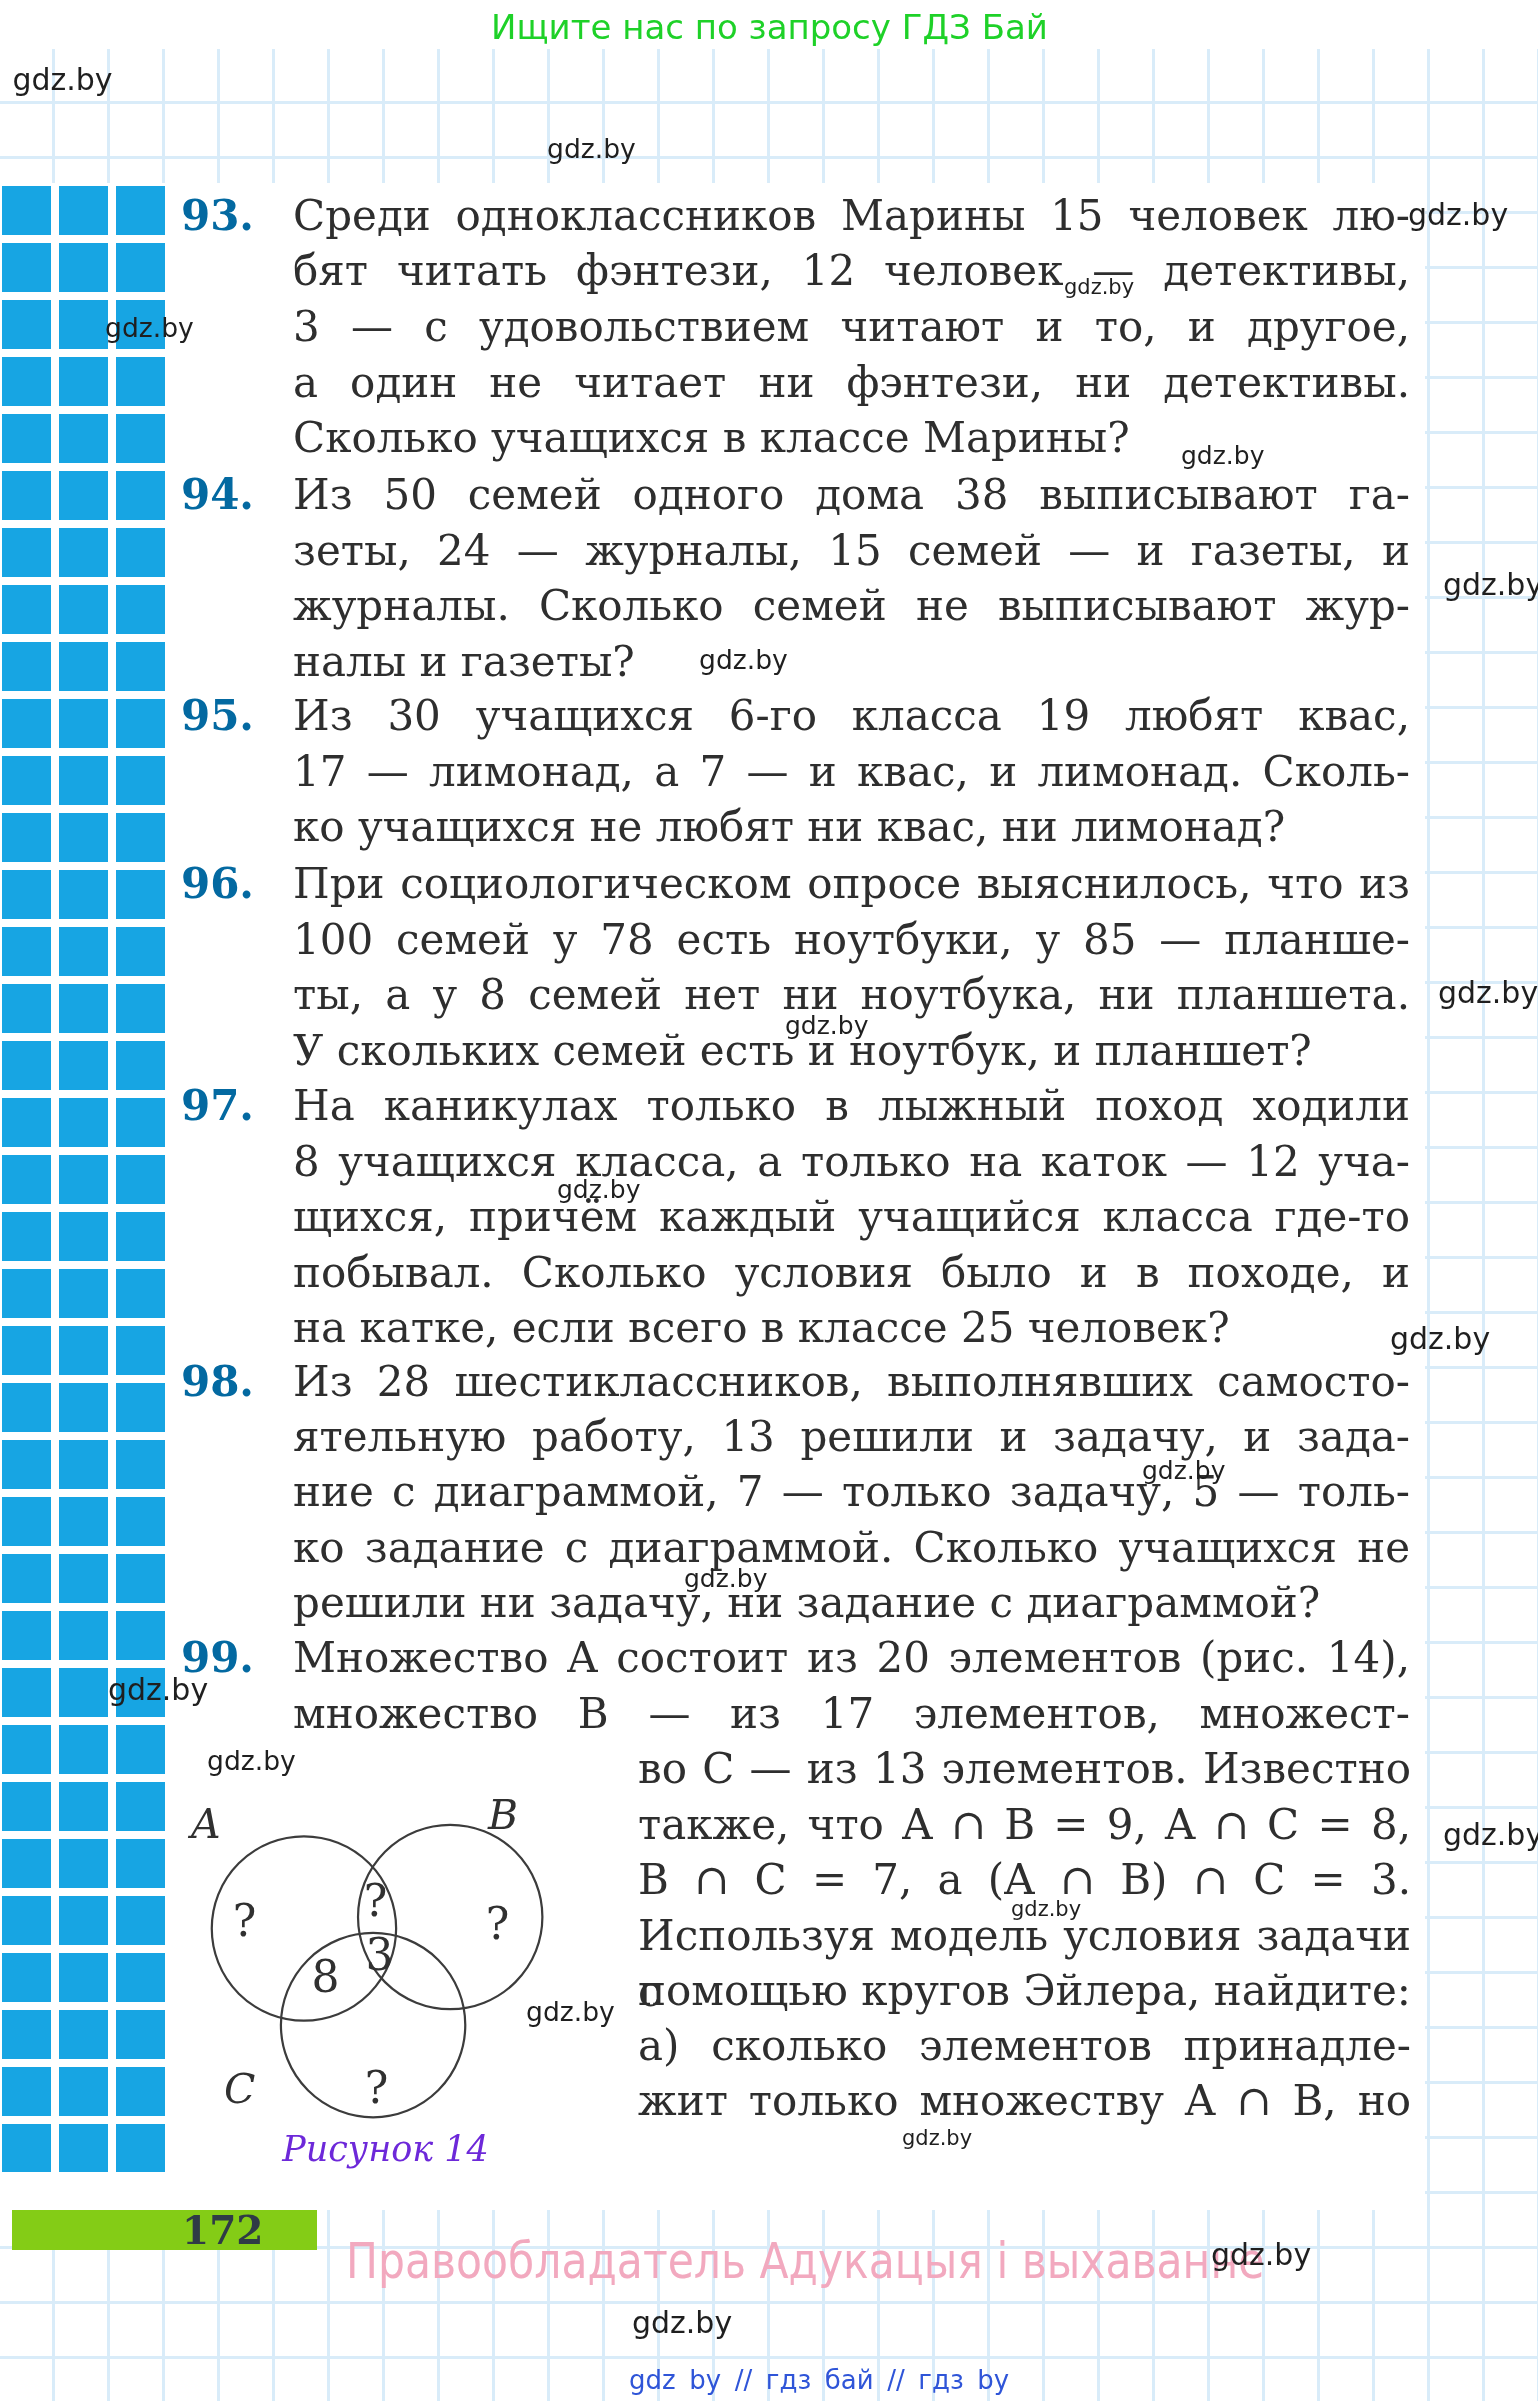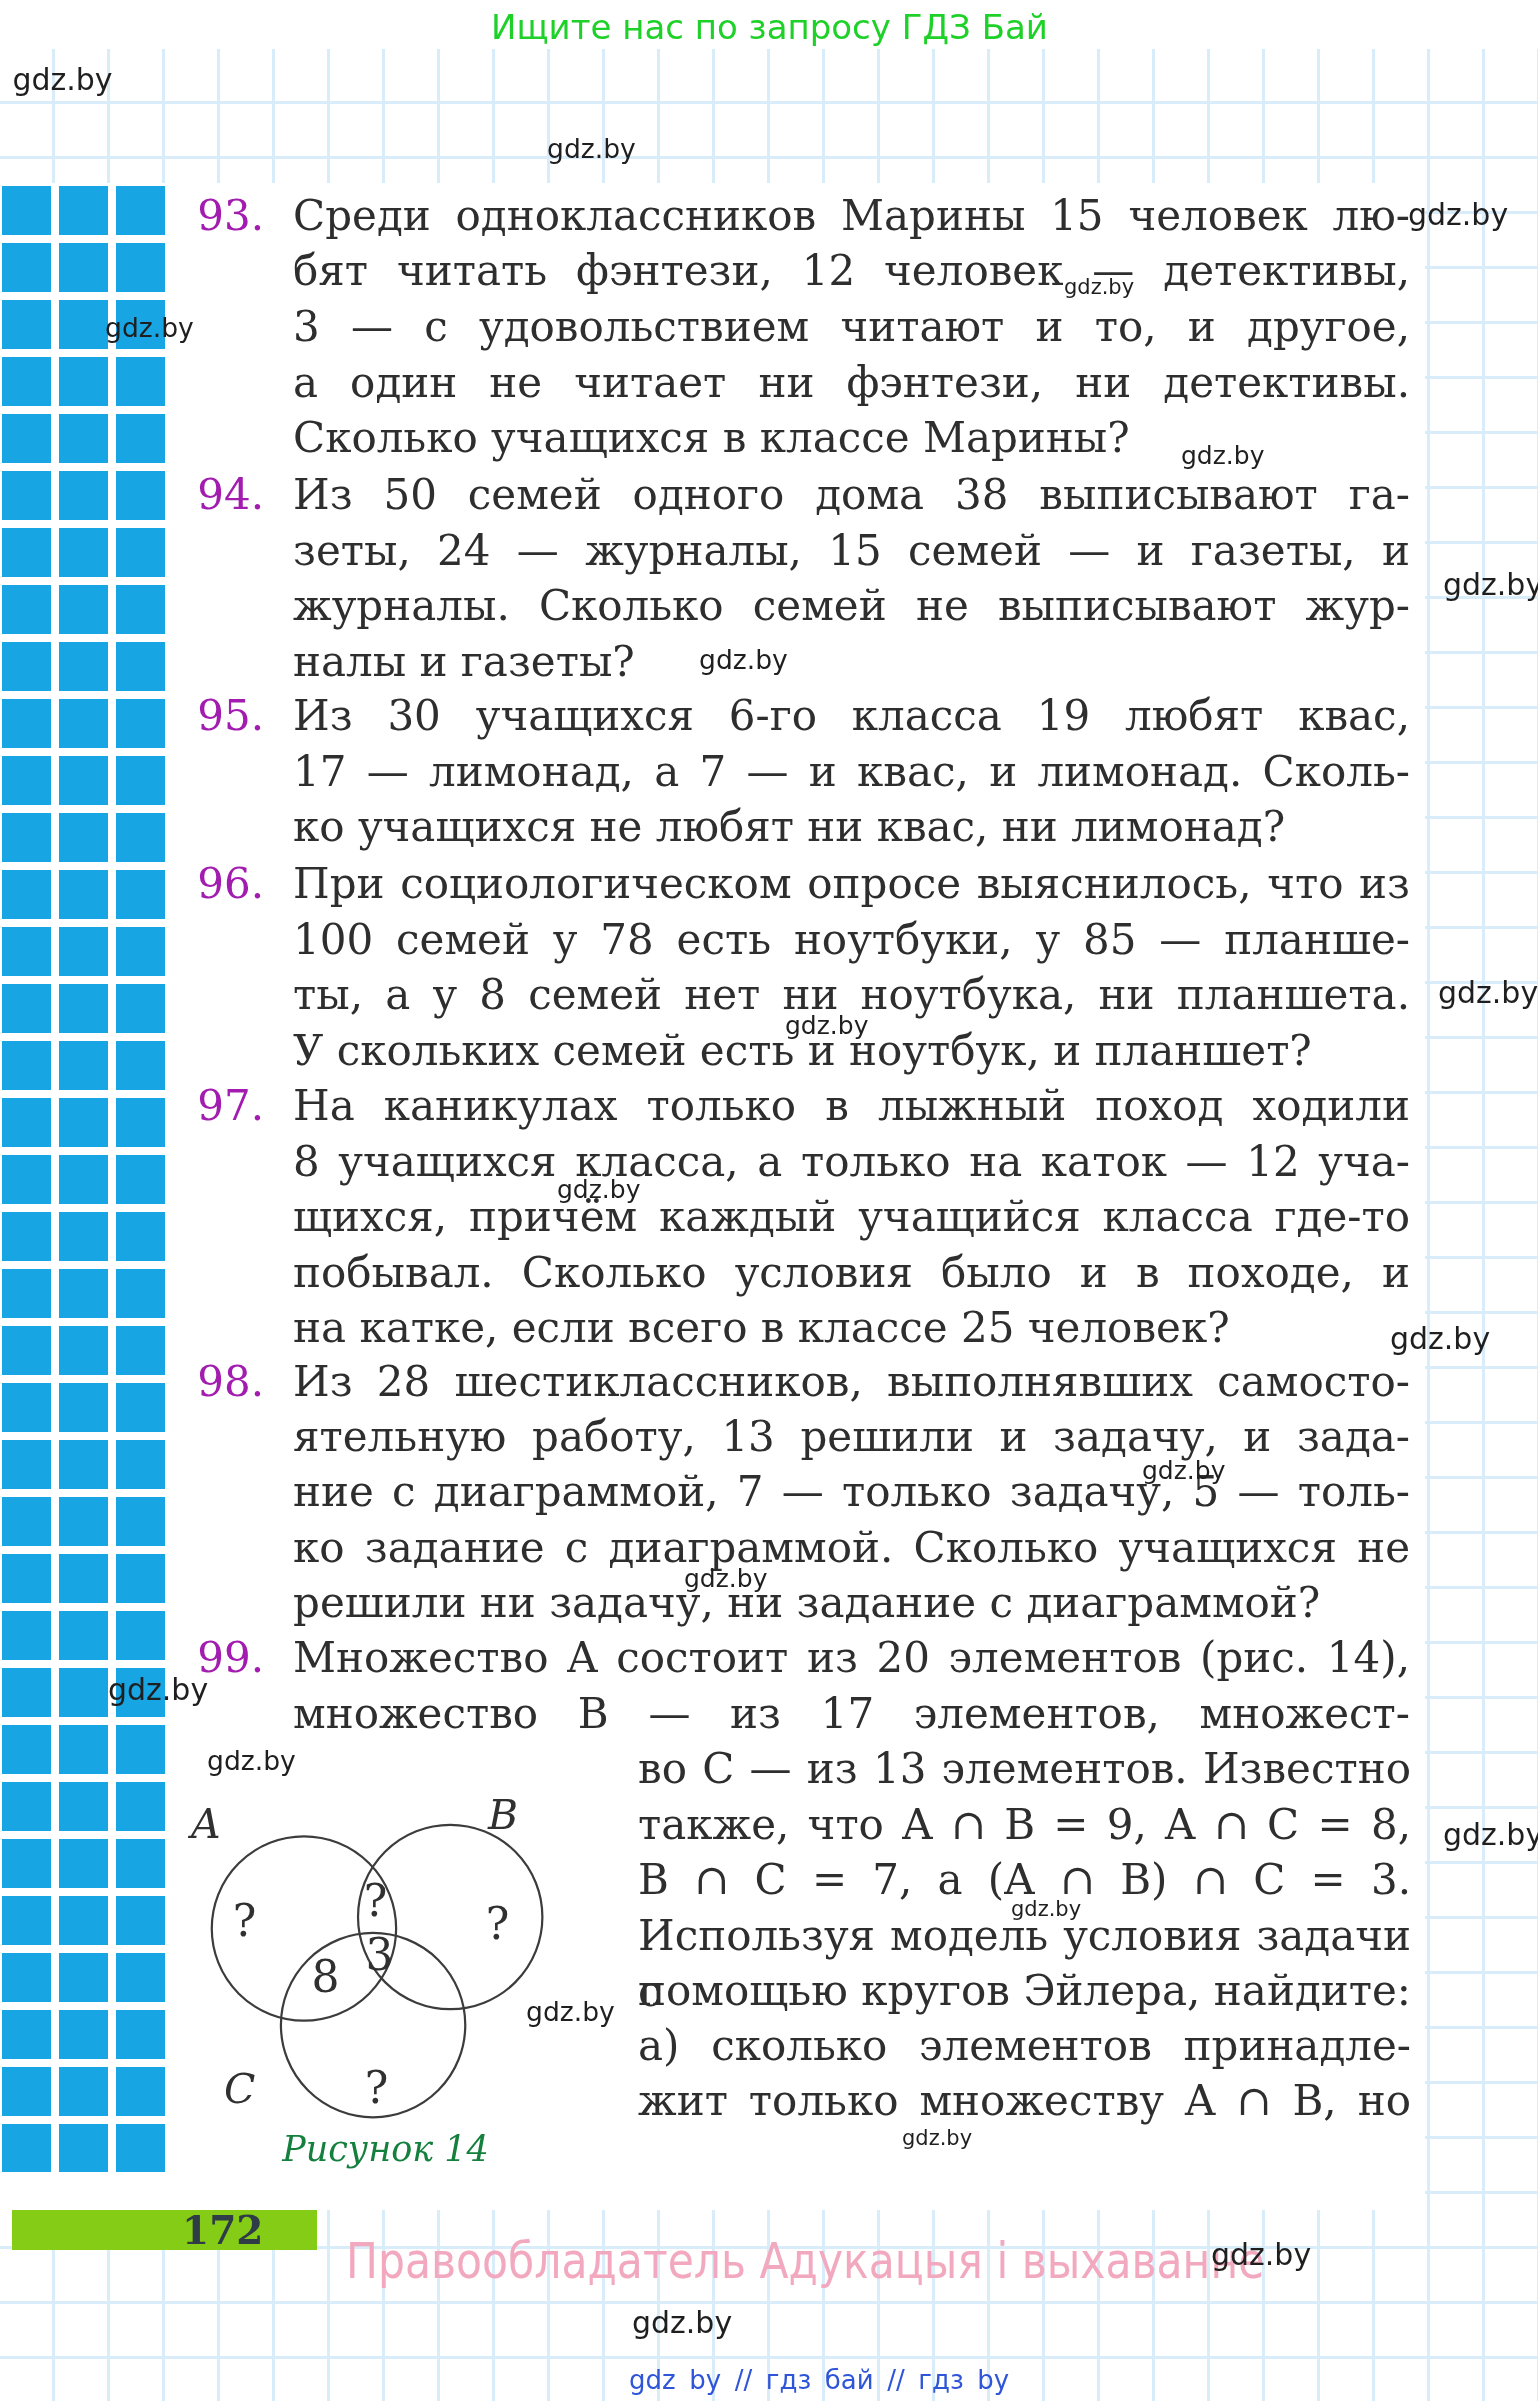--- a/index.html
+++ b/index.html
@@ -13,33 +13,33 @@
   
   .page{position:absolute;left:0;top:183px;width:1425px;height:2027px;background:#ffffff;}
   
   .squares{position:absolute;left:1.8px;top:186px;width:163px;height:1986px;
     background-image:
       repeating-linear-gradient(to bottom,transparent 0 49px,#ffffff 49px 57px),
       repeating-linear-gradient(to right,#17a5e3 0 49px,#ffffff 49px 57px);}
   .green-promo{position:absolute;left:0;top:7px;width:1539px;text-align:center;
     font-family:"DejaVu Sans",sans-serif;font-size:34px;color:#1ed128;}
   .wm{position:absolute;font-family:"DejaVu Sans",sans-serif;color:#1f1f1f;white-space:nowrap;}
-  .pnum{position:absolute;left:182px;width:82px;height:56px;line-height:56px;text-align:right;
-    font-size:42px;font-weight:400;color:#a21caf;}
+  .pnum{position:absolute;left:172px;width:82px;height:56px;line-height:56px;text-align:right;
+    font-size:42px;font-weight:700;color:#0369a1;}
   .line{position:absolute;left:293px;width:1117px;height:56px;line-height:56px;
     font-size:42px;color:#2e2e2e;white-space:normal;}
   .jl{text-align:justify;text-align-last:justify;}
   .ll{text-align:left;}
   .nr{left:638px;width:773px;}
   .venn-svg{position:absolute;left:186px;top:1784px;}
   .setlab{position:absolute;font-size:41px;font-style:italic;color:#303030;}
   .vval{position:absolute;width:35px;height:48px;line-height:48px;text-align:center;
     font-size:44px;color:#303030;}
   .caption{position:absolute;left:186px;top:2129px;width:399px;text-align:center;
-    font-size:35px;font-style:italic;color:#15803d;}
+    font-size:35px;font-style:italic;color:#6d28d9;}
   .banner{position:absolute;left:12px;top:2210px;width:305px;height:40px;background:#84cc16;}
   .banner span{display:block;padding-left:170px;font-size:39px;font-weight:700;
     line-height:40px;color:#2f3b46;}
   .pink{position:absolute;left:346px;top:2232px;font-family:"DejaVu Sans",sans-serif;
     font-size:50px;color:#f2a9bf;white-space:nowrap;transform:scaleX(0.85);transform-origin:left center;}
   .links{position:absolute;left:629px;top:2365px;font-family:"DejaVu Sans",sans-serif;
     font-size:26px;color:#2f55d8;word-spacing:5.3px;white-space:nowrap;}
 </style>
 </head>
 <body>

